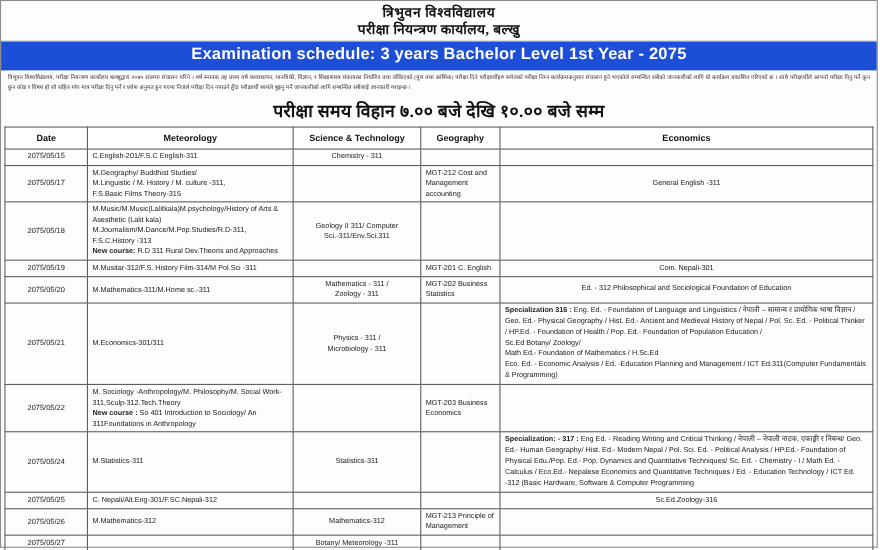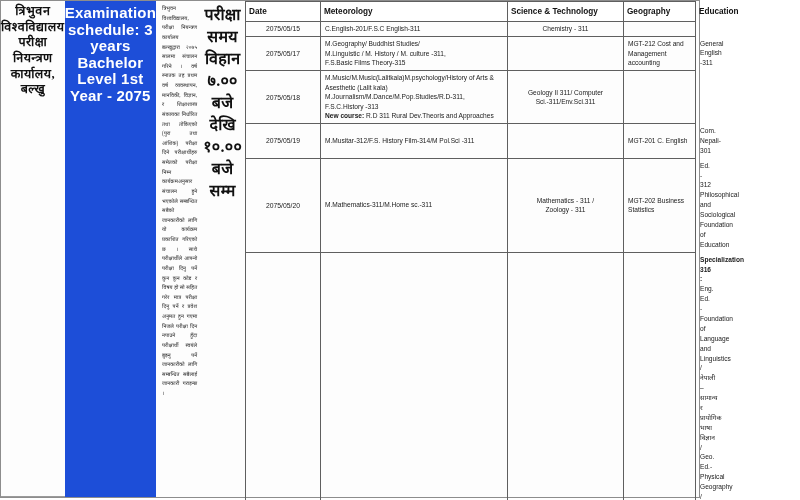--- a/index.html
+++ b/index.html
@@ -8,26 +8,26 @@
     background: #ffffff;
   }
   body {
     width: 800px;
     height: 500px;
     font-family: "Liberation Sans", sans-serif;
     color: #1a1a1a;
     overflow: hidden;
   }
   .page {
-    width: 700px;
+    width: 798px;
     height: 498px;
     border: 1px solid #8d8d8d;
     box-sizing: border-box;
     display: flex;
-    flex-direction: row;
+    flex-direction: column;
     background: #fdfdfd;
   }
 
   
   .masthead {
     text-align: center;
     padding: 3px 0 2px 0;
     border-bottom: 1px solid #9a9a9a;
   }
   .univ-name {
@@ -95,21 +95,21 @@
   table.schedule th,
   table.schedule td {
     border: 1px solid #5f5f5f;
     vertical-align: middle;
     padding: 2px 4px;
     box-sizing: border-box;
   }
   table.schedule thead th {
     font-size: 8.2px;
     font-weight: bold;
-    text-align: left;
+    text-align: center;
     padding: 5px 3px;
     background: #ffffff;
     color: #111;
     margin-top: 23px;
   }
   td.c-date {
     text-align: center;
     font-size: 6.8px;
     white-space: nowrap;
   }
@@ -154,21 +154,21 @@
           <col class="w-sci">
           <col class="w-mgt">
           <col class="w-edu">
       </colgroup>
       <thead>
         <tr>
           <th>Date</th>
           <th>Meteorology</th>
           <th>Science &amp; Technology</th>
           <th>Geography</th>
-          <th>Education</th>
+          <th>Economics</th>
         </tr>
       </thead>
       <tbody id="schedule-body">
           <tr>
             <td class="c-date">2075/05/15</td>
             <td class="c-hum">C.English-201/F.S.C English-311</td>
             <td class="c-sci">Chemistry - 311</td>
             <td class="c-mgt"></td>
             <td class="c-edu center"></td>
           </tr>

